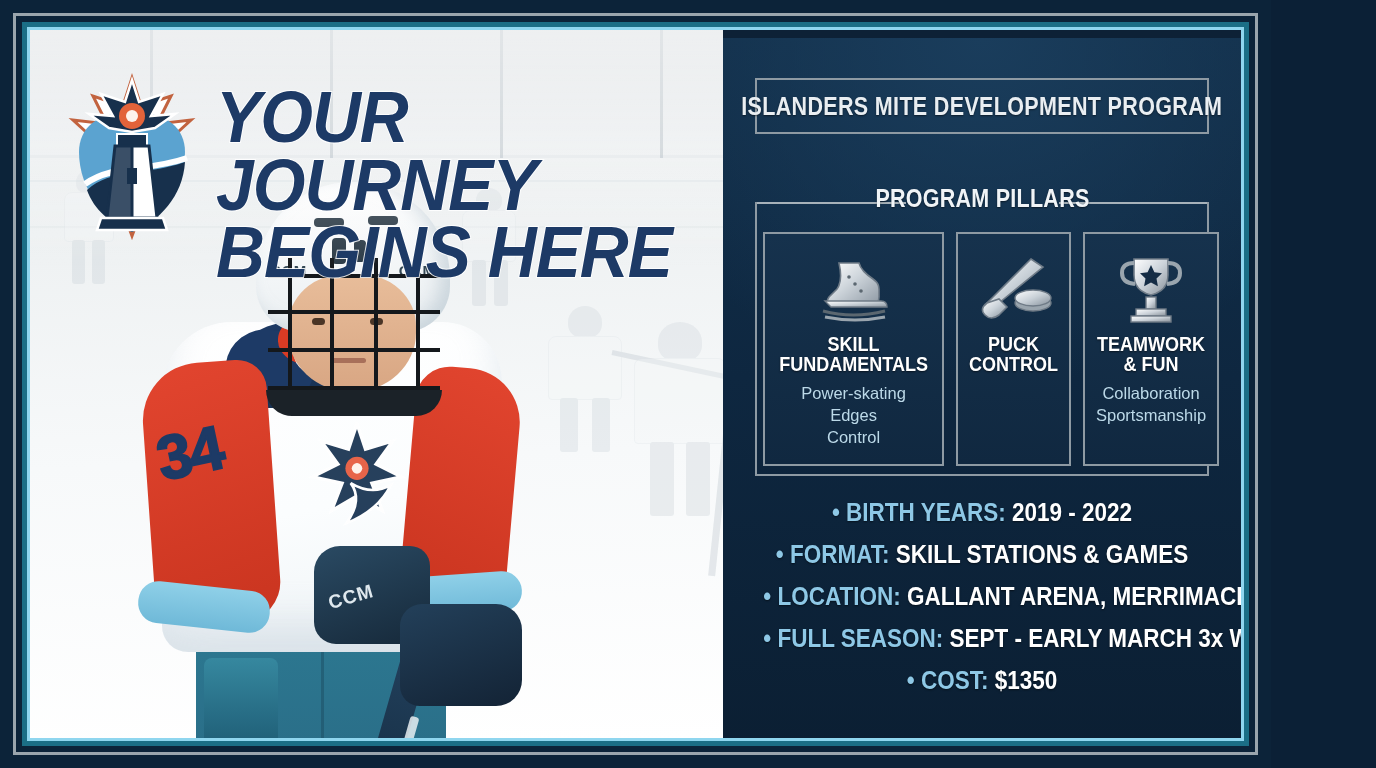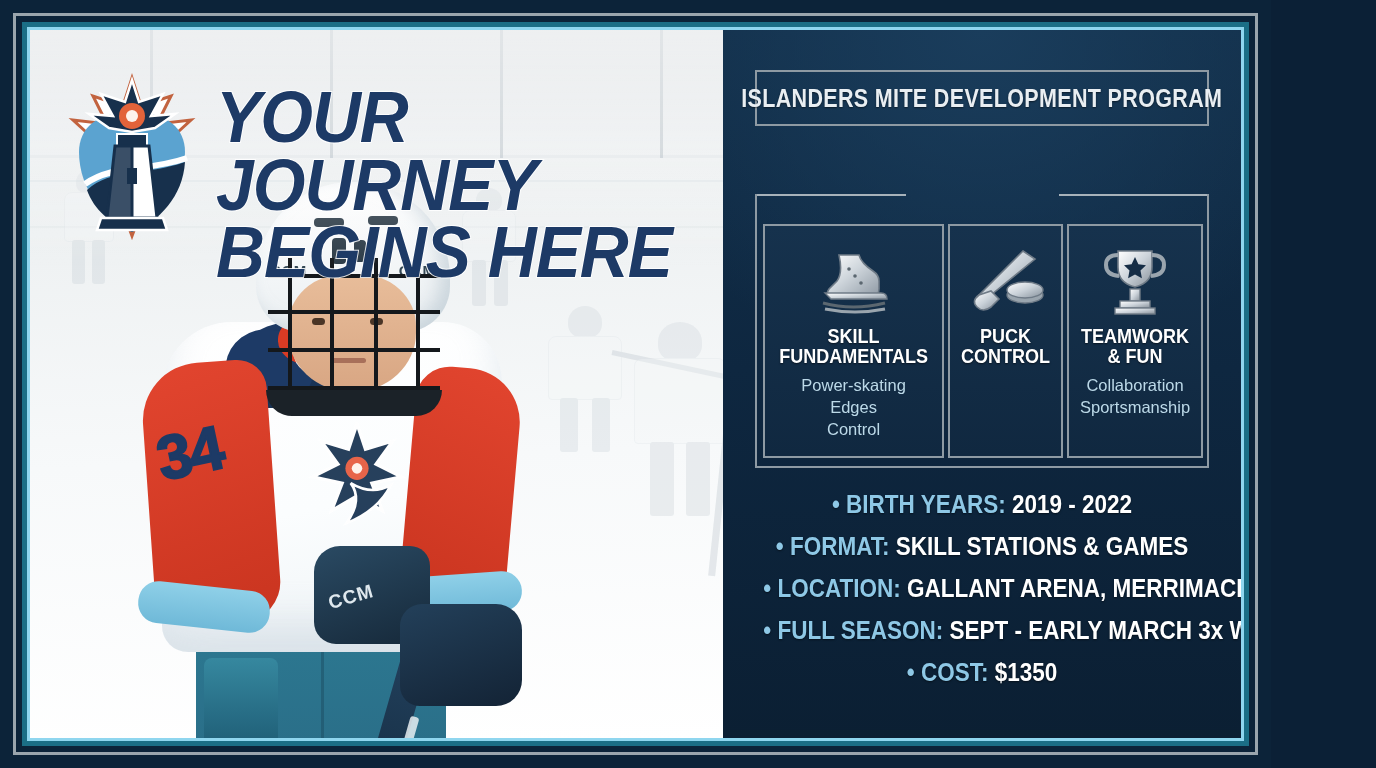--- a/index.html
+++ b/index.html
@@ -119,41 +119,41 @@
             background:#e8eef2; transform:rotate(16deg); border-radius:3px; opacity:.85; }
 
   
   .photo-fade { position:absolute; inset:0; pointer-events:none;
             background:linear-gradient(180deg,rgba(255,255,255,.55) 0%,rgba(255,255,255,0) 34%); }
 
   
   .panel { position:relative; flex:1; height:100%;
            background:
              radial-gradient(120% 80% at 50% 0%, #1a3d5c 0%, rgba(26,61,92,0) 62%),
-             linear-gradient(180deg,#122f4a 0%,#0e2740 48%,#0b1f33 100%); }
+             linear-gradient(180deg,#122f4a 0%,#0e2740 48%,#0b1f33 100%); margin-top: 8px; }
 
   .title-box { position:absolute; left:32px; top:40px; right:32px; height:56px;
             border:2px solid #8e9aa3; display:flex; align-items:center; justify-content:center; }
   .title-box .t { font-size:25px; font-weight:bold; color:#e9eef2;
             letter-spacing:.4px; transform:scaleX(.86); white-space:nowrap;
             text-shadow:0 1px 2px rgba(0,0,0,.5); }
 
   .pillars-wrap { position:absolute; left:32px; top:140px; right:32px; height:298px; }
   .pil-frame { position:absolute; left:0; top:24px; right:0; bottom:0;
             border:2px solid #8e9aa3; border-top:none; }
   .pil-frame:before,.pil-frame:after{ content:""; position:absolute; top:0; width:33%;
             height:2px; background:#a7b2ba; }
   .pil-frame:before{ left:0; } .pil-frame:after{ right:0; }
   .pil-title { position:absolute; left:0; right:0; top:6px; text-align:center; }
   .pil-title span { display:inline-block; background:transparent; padding:0 14px;
             font-size:25px; font-weight:bold; color:#f0f4f7; transform:scaleX(.86);
             letter-spacing:.3px; text-shadow:0 1px 2px rgba(0,0,0,.5); }
 
   .cards { position:absolute; left:8px; right:8px; top:54px; bottom:10px;
-           display:flex; gap:4px;justify-content:space-between; }
+           display:flex; gap:12px;justify-content:space-between; }
   .card { flex:1; border:2px solid #8e9aa3;
           background:linear-gradient(180deg,#16324d,#102840);
           display:flex; flex-direction:column; align-items:center;
           padding:14px 6px 10px; }
   .card .ic { height:84px; display:flex; align-items:center; justify-content:center; }
   .card .ch { font-size:20px; font-weight:bold; color:#ffffff; text-align:center;
           line-height:1.02; transform:scaleX(.9); margin-top:2px;
           text-shadow:0 1px 2px rgba(0,0,0,.55); }
   .card .cb { font-size:16.5px; color:#bcd9e8; text-align:center; line-height:1.34;
           margin-top:7px; }
@@ -299,20 +299,23 @@
     </div>
 
     <div class="panel">
 
       <div class="title-box">
         <div class="t">ISLANDERS MITE DEVELOPMENT PROGRAM</div>
       </div>
 
       <div class="pillars-wrap">
         <div class="pil-frame"></div>
+        <div class="pil-title">
+          <span>PROGRAM PILLARS</span>
+        </div>
 
         <div class="cards">
 
           <div class="card">
             <div class="ic">
               <svg width="78" height="66" viewBox="0 0 78 66">
                 <defs>
                     <linearGradient id="mg1" x1="0" y1="0" x2="1" y2="1">
                   <stop offset="0" stop-color="#ffffff"></stop>
                       <stop offset=".45" stop-color="#cfd6dc"></stop>

